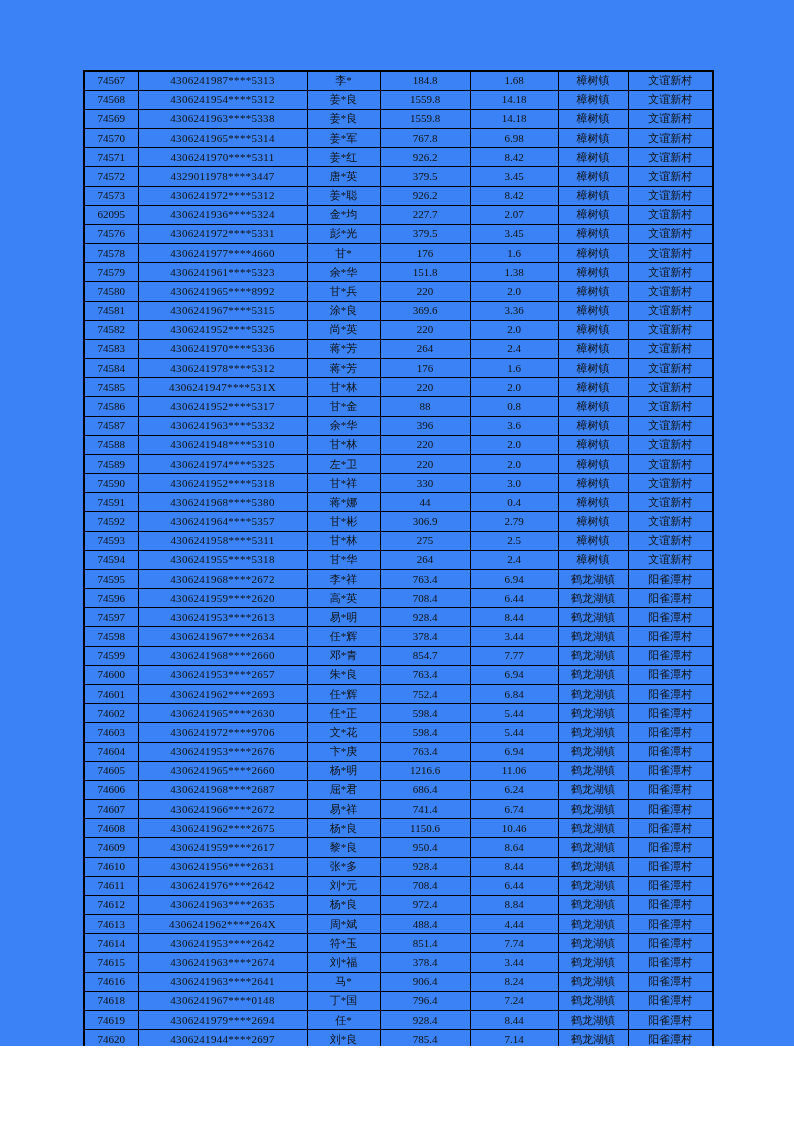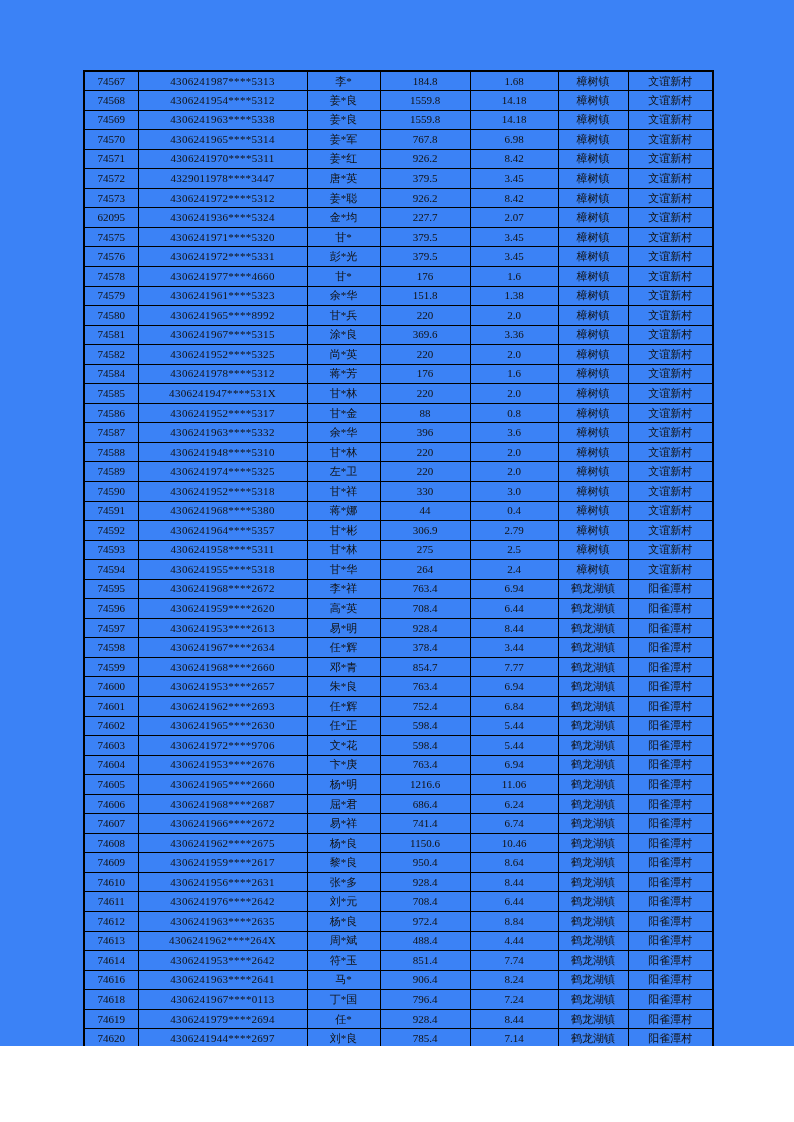--- a/index.html
+++ b/index.html
@@ -125,29 +125,20 @@
         <tr>
           <td class="cell-serial">62095</td>
           <td class="cell-id-number">4306241936****5324</td>
           <td class="cell-name">金*均</td>
           <td class="cell-amount">227.7</td>
           <td class="cell-area">2.07</td>
           <td class="cell-town">樟树镇</td>
           <td class="cell-village">文谊新村</td>
         </tr>
         <tr>
-          <td class="cell-serial">74575</td>
-          <td class="cell-id-number">4306241971****5320</td>
-          <td class="cell-name">甘*</td>
-          <td class="cell-amount">379.5</td>
-          <td class="cell-area">3.45</td>
-          <td class="cell-town">樟树镇</td>
-          <td class="cell-village">文谊新村</td>
-        </tr>
-        <tr>
           <td class="cell-serial">74576</td>
           <td class="cell-id-number">4306241972****5331</td>
           <td class="cell-name">彭*光</td>
           <td class="cell-amount">379.5</td>
           <td class="cell-area">3.45</td>
           <td class="cell-town">樟树镇</td>
           <td class="cell-village">文谊新村</td>
         </tr>
         <tr>
           <td class="cell-serial">74578</td>
@@ -188,20 +179,29 @@
         <tr>
           <td class="cell-serial">74582</td>
           <td class="cell-id-number">4306241952****5325</td>
           <td class="cell-name">尚*英</td>
           <td class="cell-amount">220</td>
           <td class="cell-area">2.0</td>
           <td class="cell-town">樟树镇</td>
           <td class="cell-village">文谊新村</td>
         </tr>
         <tr>
+          <td class="cell-serial">74583</td>
+          <td class="cell-id-number">4306241970****5336</td>
+          <td class="cell-name">蒋*芳</td>
+          <td class="cell-amount">264</td>
+          <td class="cell-area">2.4</td>
+          <td class="cell-town">樟树镇</td>
+          <td class="cell-village">文谊新村</td>
+        </tr>
+        <tr>
           <td class="cell-serial">74584</td>
           <td class="cell-id-number">4306241978****5312</td>
           <td class="cell-name">蒋*芳</td>
           <td class="cell-amount">176</td>
           <td class="cell-area">1.6</td>
           <td class="cell-town">樟树镇</td>
           <td class="cell-village">文谊新村</td>
         </tr>
         <tr>
           <td class="cell-serial">74585</td>
@@ -467,31 +467,40 @@
         <tr>
           <td class="cell-serial">74614</td>
           <td class="cell-id-number">4306241953****2642</td>
           <td class="cell-name">符*玉</td>
           <td class="cell-amount">851.4</td>
           <td class="cell-area">7.74</td>
           <td class="cell-town">鹤龙湖镇</td>
           <td class="cell-village">阳雀潭村</td>
         </tr>
         <tr>
+          <td class="cell-serial">74615</td>
+          <td class="cell-id-number">4306241963****2674</td>
+          <td class="cell-name">刘*福</td>
+          <td class="cell-amount">378.4</td>
+          <td class="cell-area">3.44</td>
+          <td class="cell-town">鹤龙湖镇</td>
+          <td class="cell-village">阳雀潭村</td>
+        </tr>
+        <tr>
           <td class="cell-serial">74616</td>
           <td class="cell-id-number">4306241963****2641</td>
           <td class="cell-name">马*</td>
           <td class="cell-amount">906.4</td>
           <td class="cell-area">8.24</td>
           <td class="cell-town">鹤龙湖镇</td>
           <td class="cell-village">阳雀潭村</td>
         </tr>
         <tr>
           <td class="cell-serial">74618</td>
-          <td class="cell-id-number">4306241967****0113</td>
+          <td class="cell-id-number">4306241967****0148</td>
           <td class="cell-name">丁*国</td>
           <td class="cell-amount">796.4</td>
           <td class="cell-area">7.24</td>
           <td class="cell-town">鹤龙湖镇</td>
           <td class="cell-village">阳雀潭村</td>
         </tr>
         <tr>
           <td class="cell-serial">74619</td>
           <td class="cell-id-number">4306241979****2694</td>
           <td class="cell-name">任*</td>

